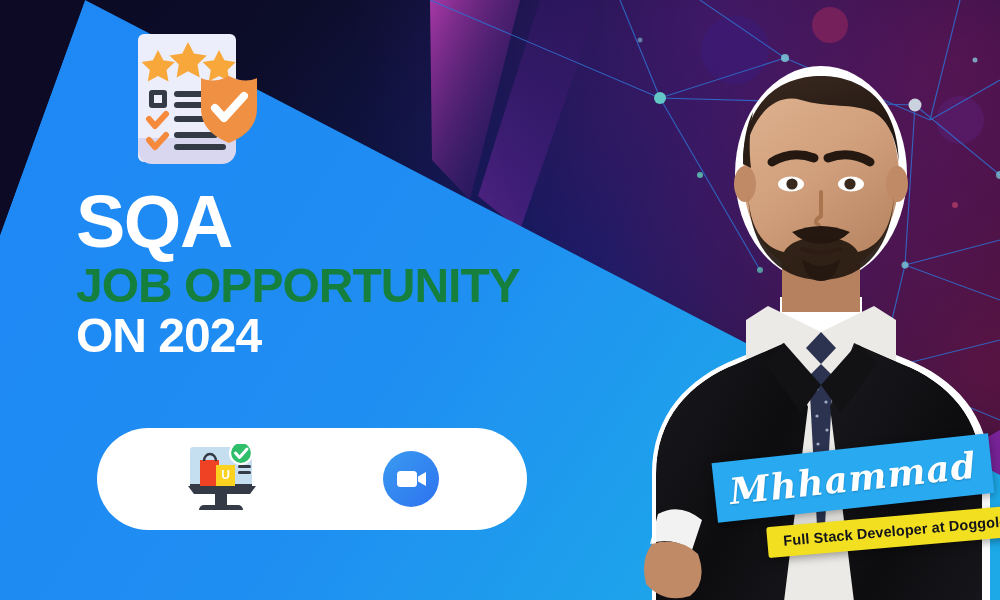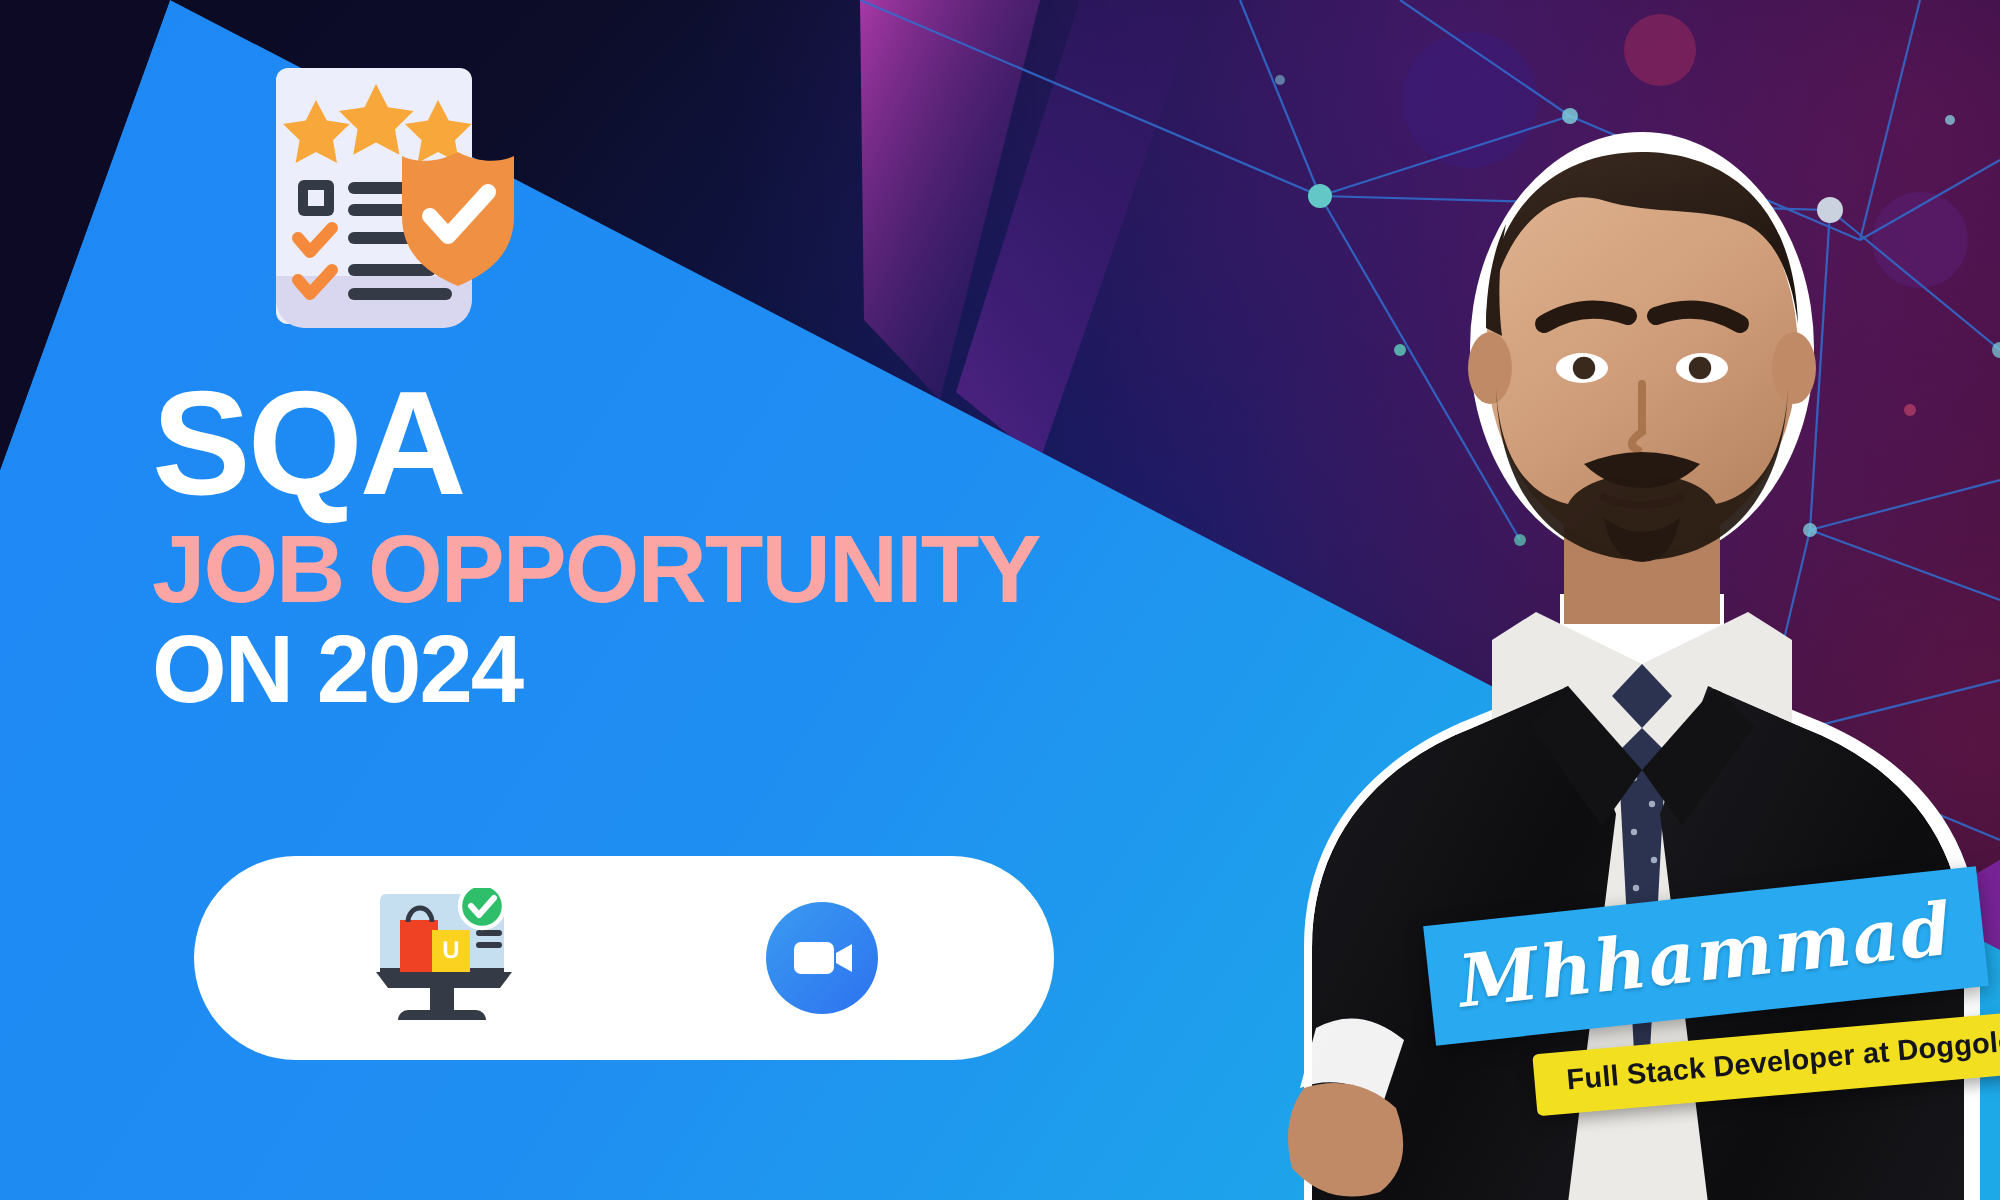--- a/index.html
+++ b/index.html
@@ -26,21 +26,21 @@
   .blue-wedge svg{width:100%;height:100%;display:block;}
 
   
   .qa-icon{position:absolute;left:118px;top:28px;width:150px;height:146px;}
   .qa-icon svg{width:100%;height:100%;}
 
   
   .headline{position:absolute;left:76px;top:186px;}
   .h-line{line-height:.96;letter-spacing:-1px;white-space:nowrap;}
   .h-sqa{font-size:74px;font-weight:800;color:#ffffff;letter-spacing:-1.5px;}
-  .h-job{font-size:48px;font-weight:800;color:#fca5a5;margin-top:6px;letter-spacing:-1px;}
+  .h-job{font-size:48px;font-weight:800;color:#15803d;margin-top:6px;letter-spacing:-1px;}
   .h-on{font-size:48px;font-weight:800;color:#ffffff;margin-top:4px;letter-spacing:-1px;}
 
   
   .pill{position:absolute;left:97px;top:428px;width:430px;height:102px;
     background:#ffffff;border-radius:52px;display:flex;align-items:center;
     justify-content:space-around;padding:0 26px;}
   .pill-item{display:flex;align-items:center;justify-content:center;}
   .ecom{width:74px;height:70px;}
   .live-badge{width:150px;height:62px;}
   .zoomlogo{width:56px;height:56px;}

